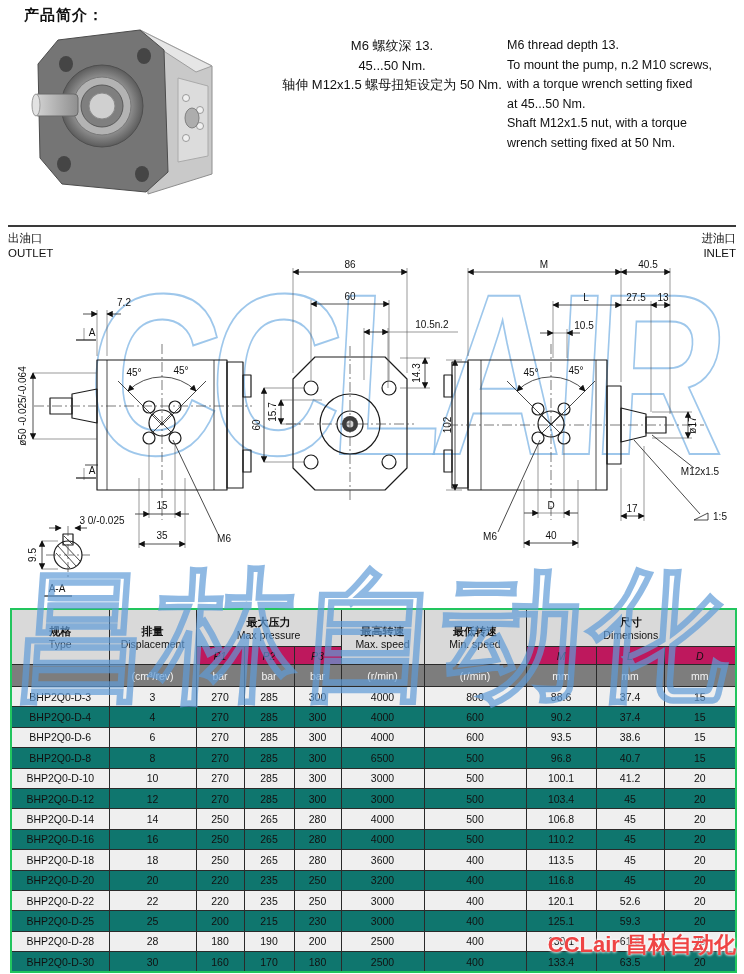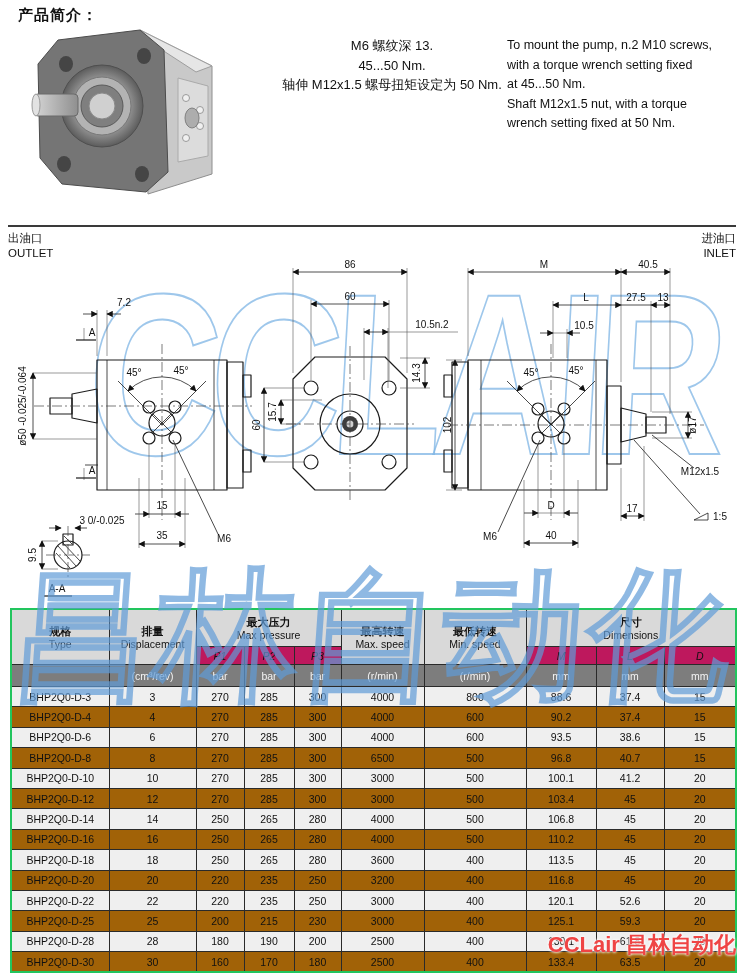--- a/index.html
+++ b/index.html
@@ -1,18 +1,18 @@
 <!DOCTYPE html>
 <html><head>
 <meta charset="utf-8">
 <style>
   html,body{margin:0;padding:0;}
   body{width:744px;height:974px;background:#ffffff;font-family:"Liberation Sans","DejaVu Sans",sans-serif;color:#111;}
   .page{position:relative;width:744px;height:974px;overflow:hidden;background:#fff;}
-  .title{position:absolute;left:18px;top:6px;font-size:15px;font-weight:bold;letter-spacing:1px;}
+  .title{position:absolute;left:24px;top:6px;font-size:15px;font-weight:bold;letter-spacing:1px;}
   .product-photo{position:absolute;left:28px;top:26px;width:190px;height:178px;}
   .intro-cn{position:absolute;left:281px;top:36px;width:222px;font-size:13px;line-height:19.5px;text-align:center;}
   .intro-en{position:absolute;left:507px;top:36px;width:232px;font-size:12.5px;line-height:19.5px;}
   .rule{position:absolute;left:8px;right:8px;top:225px;height:2px;background:#3a3a3a;}
   .port-label{position:absolute;top:231px;font-size:11.5px;line-height:15px;}
   .port-label.left{left:8px;}
   .port-label.right{right:8px;text-align:right;}
   .drawing{position:absolute;left:0;top:228px;width:744px;height:380px;z-index:2;}
   .drawing text{font-family:"Liberation Sans","DejaVu Sans",sans-serif;font-size:10px;fill:#111;text-anchor:middle;}
   .o{fill:none;stroke:#1c1c1c;stroke-width:1.2;stroke-linejoin:round;}
@@ -26,21 +26,21 @@
   .wm-corner{position:absolute;right:8px;top:930px;z-index:5;font-size:22px;font-weight:bold;color:#ef4444;text-shadow:0 0 3px #fff,0 0 3px #fff;pointer-events:none;}
   table.spec{position:absolute;left:10px;top:608px;width:725px;z-index:3;border-collapse:collapse;table-layout:fixed;font-size:10.5px;border:2px solid #22c55e;}
   .spec th,.spec td{border:1px solid #2a2a2a;text-align:center;vertical-align:middle;padding:0;white-space:nowrap;overflow:hidden;font-weight:normal;}
   .hrow1 th{background:#d9d9d9;height:36px;}
   .hrow2 th{background:#be185d;height:17px;font-style:italic;}
   .units th{background:#7d7d7d;color:#f4f4f4;height:21px;margin-top:20px;}
   .spec .cn{font-weight:bold;font-size:11px;line-height:13px;}
   .spec .en{font-size:10.5px;line-height:12px;}
   tbody tr{height:20.4px;}
   tbody tr.light{background:#efefef;margin-left:46px;}
-  tbody tr.dark{background:#a16207;border-radius:6px;}
+  tbody tr.dark{background:#0f766e;border-radius:6px;}
 </style>
 </head>
 <body>
 
 <div class="page">
 
   <div class="title">产品简介：</div>
 
   <div class="product-photo">
     <svg width="190" height="178" viewBox="0 0 190 178">
@@ -76,20 +76,21 @@
       <ellipse cx="164" cy="92" rx="7" ry="10" fill="#adadad" stroke="#808080"></ellipse>
     </svg>
   </div>
 
   <div class="intro-cn">
       <div>M6 螺纹深 13.</div>
       <div>45...50 Nm.</div>
       <div>轴伸 M12x1.5 螺母扭矩设定为 50 Nm.</div>
     </div>
   <div class="intro-en">
+      <div>M6 thread depth 13.</div>
       <div>To mount the pump, n.2 M10 screws,</div>
       <div>with a torque wrench setting fixed</div>
       <div>at 45...50 Nm.</div>
       <div>Shaft M12x1.5 nut, with a torque</div>
       <div>wrench setting fixed at 50 Nm.</div>
     </div>
 
   <div class="rule"></div>
 
   <div class="port-label left">

